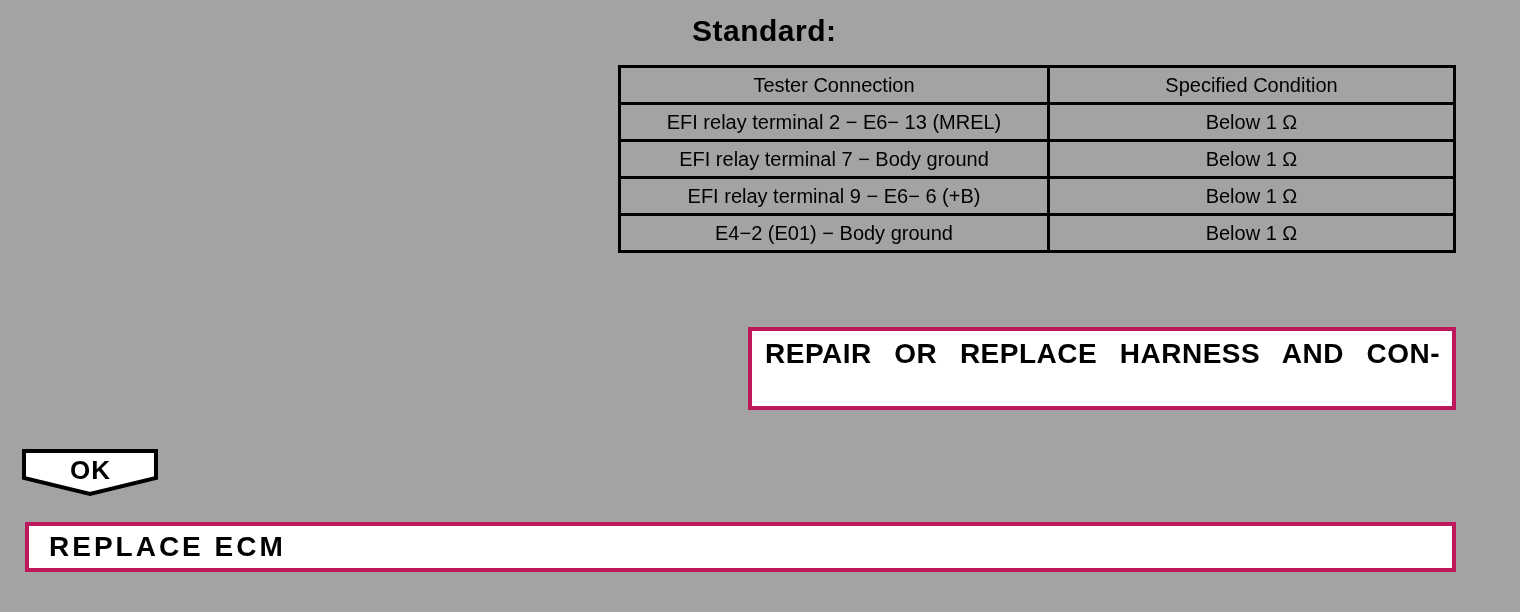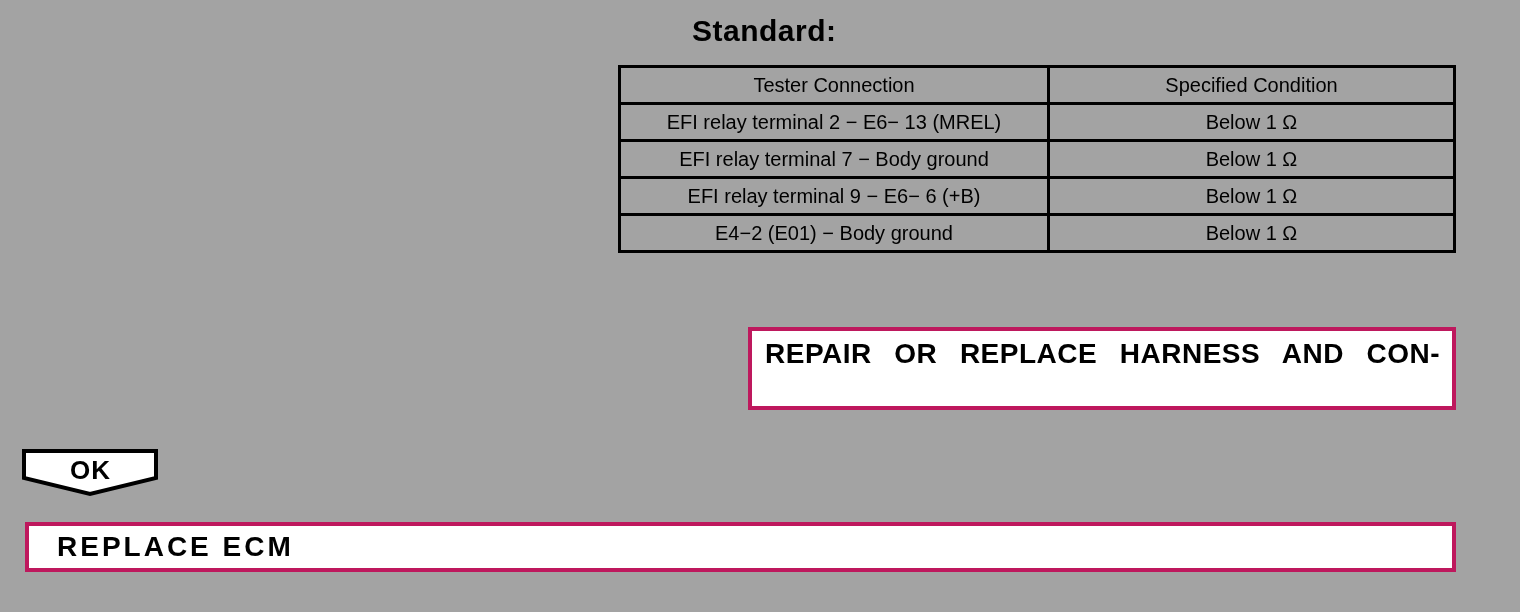--- a/index.html
+++ b/index.html
@@ -91,21 +91,21 @@
   }
   .line-justified {
     text-align: justify;
     text-align-last: justify;
   }
   .ok-action {
     left: 25px;
     top: 522px;
     width: 1431px;
     height: 50px;
-    padding-left: 28px;
+    padding-left: 20px;
     line-height: 42px;
     letter-spacing: 3px;
     white-space: nowrap;
   }
 </style>
 </head>
 <body>
 
 <div class="canvas">
 

